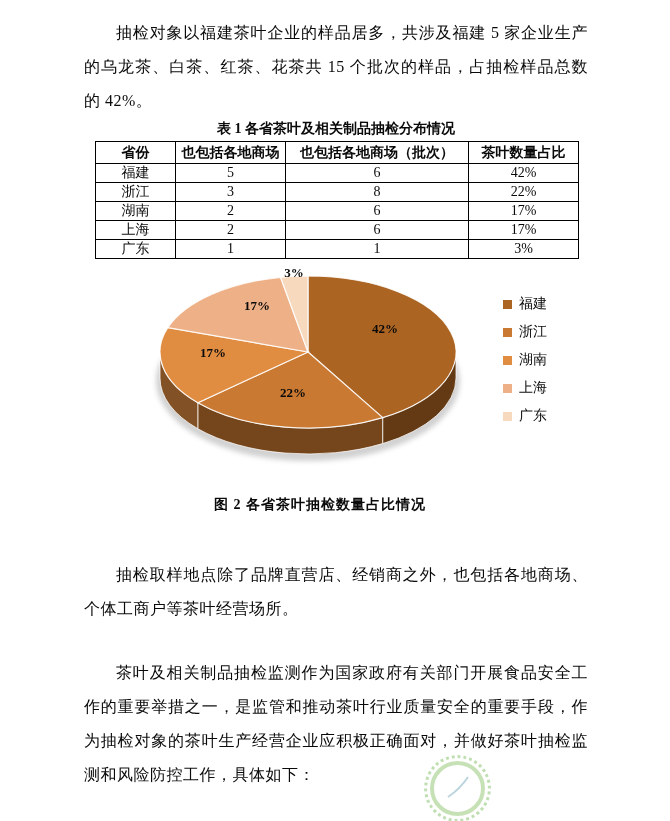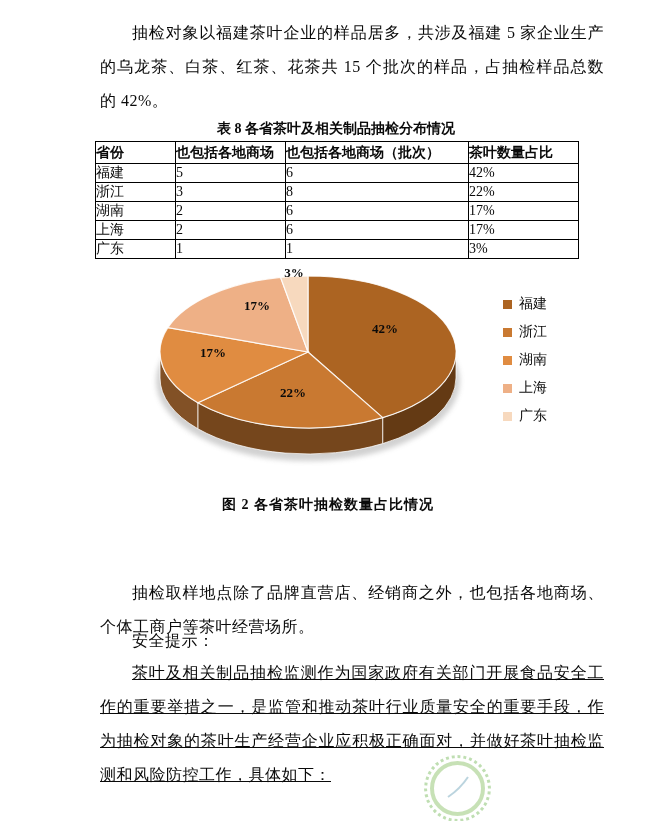--- a/index.html
+++ b/index.html
@@ -1,55 +1,55 @@
 <!DOCTYPE html>
 <html><head>
 <meta charset="utf-8">
 <style>
   html,body{margin:0;padding:0;}
   body{width:670px;height:821px;background:#ffffff;overflow:hidden;
        font-family:"Liberation Serif","DejaVu Serif",serif;color:#0a0a0a;}
   .page{position:relative;width:670px;height:821px;background:#fff;overflow:hidden;}
   .para{position:absolute;left:84px;width:504px;margin:0;font-size:16px;line-height:34px;
         text-align:justify;letter-spacing:0.5px;}
-  .indent{text-indent:2em;margin-left:16px;}
+  .indent{text-indent:2em;}
   #p1{top:16px;}
   .tbl-title{position:absolute;top:120px;left:84px;width:504px;text-align:center;
              font-size:14px;font-weight:bold;}
   table.sampling{position:absolute;top:141px;left:95px;width:483px;border-collapse:collapse;
                  table-layout:fixed;font-size:14px;}
-  table.sampling th,table.sampling td{border:1px solid #000;text-align:left;padding:0;}
+  table.sampling th,table.sampling td{border:1px solid #000;text-align:center;padding:0;}
   table.sampling th{height:21px;font-weight:bold;}
   table.sampling td{height:17px;}
   .chart-svg{position:absolute;top:255px;left:150px;}
   .legend{position:absolute;top:290px;left:503px;list-style:none;margin:0;padding:0;}
   .legend li{display:flex;align-items:center;height:28px;}
   .legend .marker{width:9px;height:9px;margin-right:7px;flex:0 0 auto;}
   .legend .lbl{font-size:14px;}
-  .fig-caption{position:absolute;top:496px;left:76px;width:504px;text-align:center;
+  .fig-caption{position:absolute;top:496px;left:68px;width:504px;text-align:center;
                font-size:14px;font-weight:bold;letter-spacing:1px;}
-  #p2{top:576px;}
+  #p2{top:558px;}
   #p3{top:624px;}
-  #p4{top:656px;text-decoration:underline;}
+  #p4{top:656px;}
   .watermark{position:absolute;left:424px;top:755px;width:67px;height:67px;opacity:0.85;
              pointer-events:none;}
   .watermark .ring-outer{position:absolute;inset:0;border-radius:50%;
              border:3px dotted #b5d9a5;}
   .watermark .ring-inner{position:absolute;inset:6px;border-radius:50%;
              border:4px solid rgba(168,208,141,0.75);}
   .watermark svg{position:absolute;inset:0;}
 </style>
 </head>
 <body>
 
 <div class="page">
 
   <p class="para indent" id="p1">抽检对象以福建茶叶企业的样品居多，共涉及福建 5 家企业生产的乌龙茶、白茶、红茶、花茶共 15 个批次的样品，占抽检样品总数的 42%。</p>
 
-  <div class="tbl-title">表 8  各省茶叶及相关制品抽检分布情况</div>
+  <div class="tbl-title">表 1  各省茶叶及相关制品抽检分布情况</div>
 
   <table class="sampling">
     <colgroup>
       <col style="width:80px">
         <col style="width:110px">
       <col style="width:183px">
         <col style="width:110px">
     </colgroup>
     <thead>
         <tr id="thead-row">
@@ -135,21 +135,20 @@
       <li>
         <span class="marker" style="background: rgb(247, 217, 190);"></span>
         <span class="lbl">广东</span>
       </li>
     </ul>
 
   <div class="fig-caption">图 2   各省茶叶抽检数量占比情况</div>
 
   <p class="para indent" id="p2">抽检取样地点除了品牌直营店、经销商之外，也包括各地商场、个体工商户等茶叶经营场所。</p>
 
-  <p class="para indent" id="p3">安全提示：</p>
 
   <p class="para indent" id="p4">茶叶及相关制品抽检监测作为国家政府有关部门开展食品安全工作的重要举措之一，是监管和推动茶叶行业质量安全的重要手段，作为抽检对象的茶叶生产经营企业应积极正确面对，并做好茶叶抽检监测和风险防控工作，具体如下：</p>
 
   <div class="watermark">
     <span class="ring-outer"></span>
     <span class="ring-inner"></span>
     <svg width="67" height="67" viewBox="0 0 67 67">
       <path d="M24 42 Q36 34 44 22" fill="none" stroke="#8fb8c9" stroke-width="2" opacity="0.7"></path>
     </svg>
   </div>

